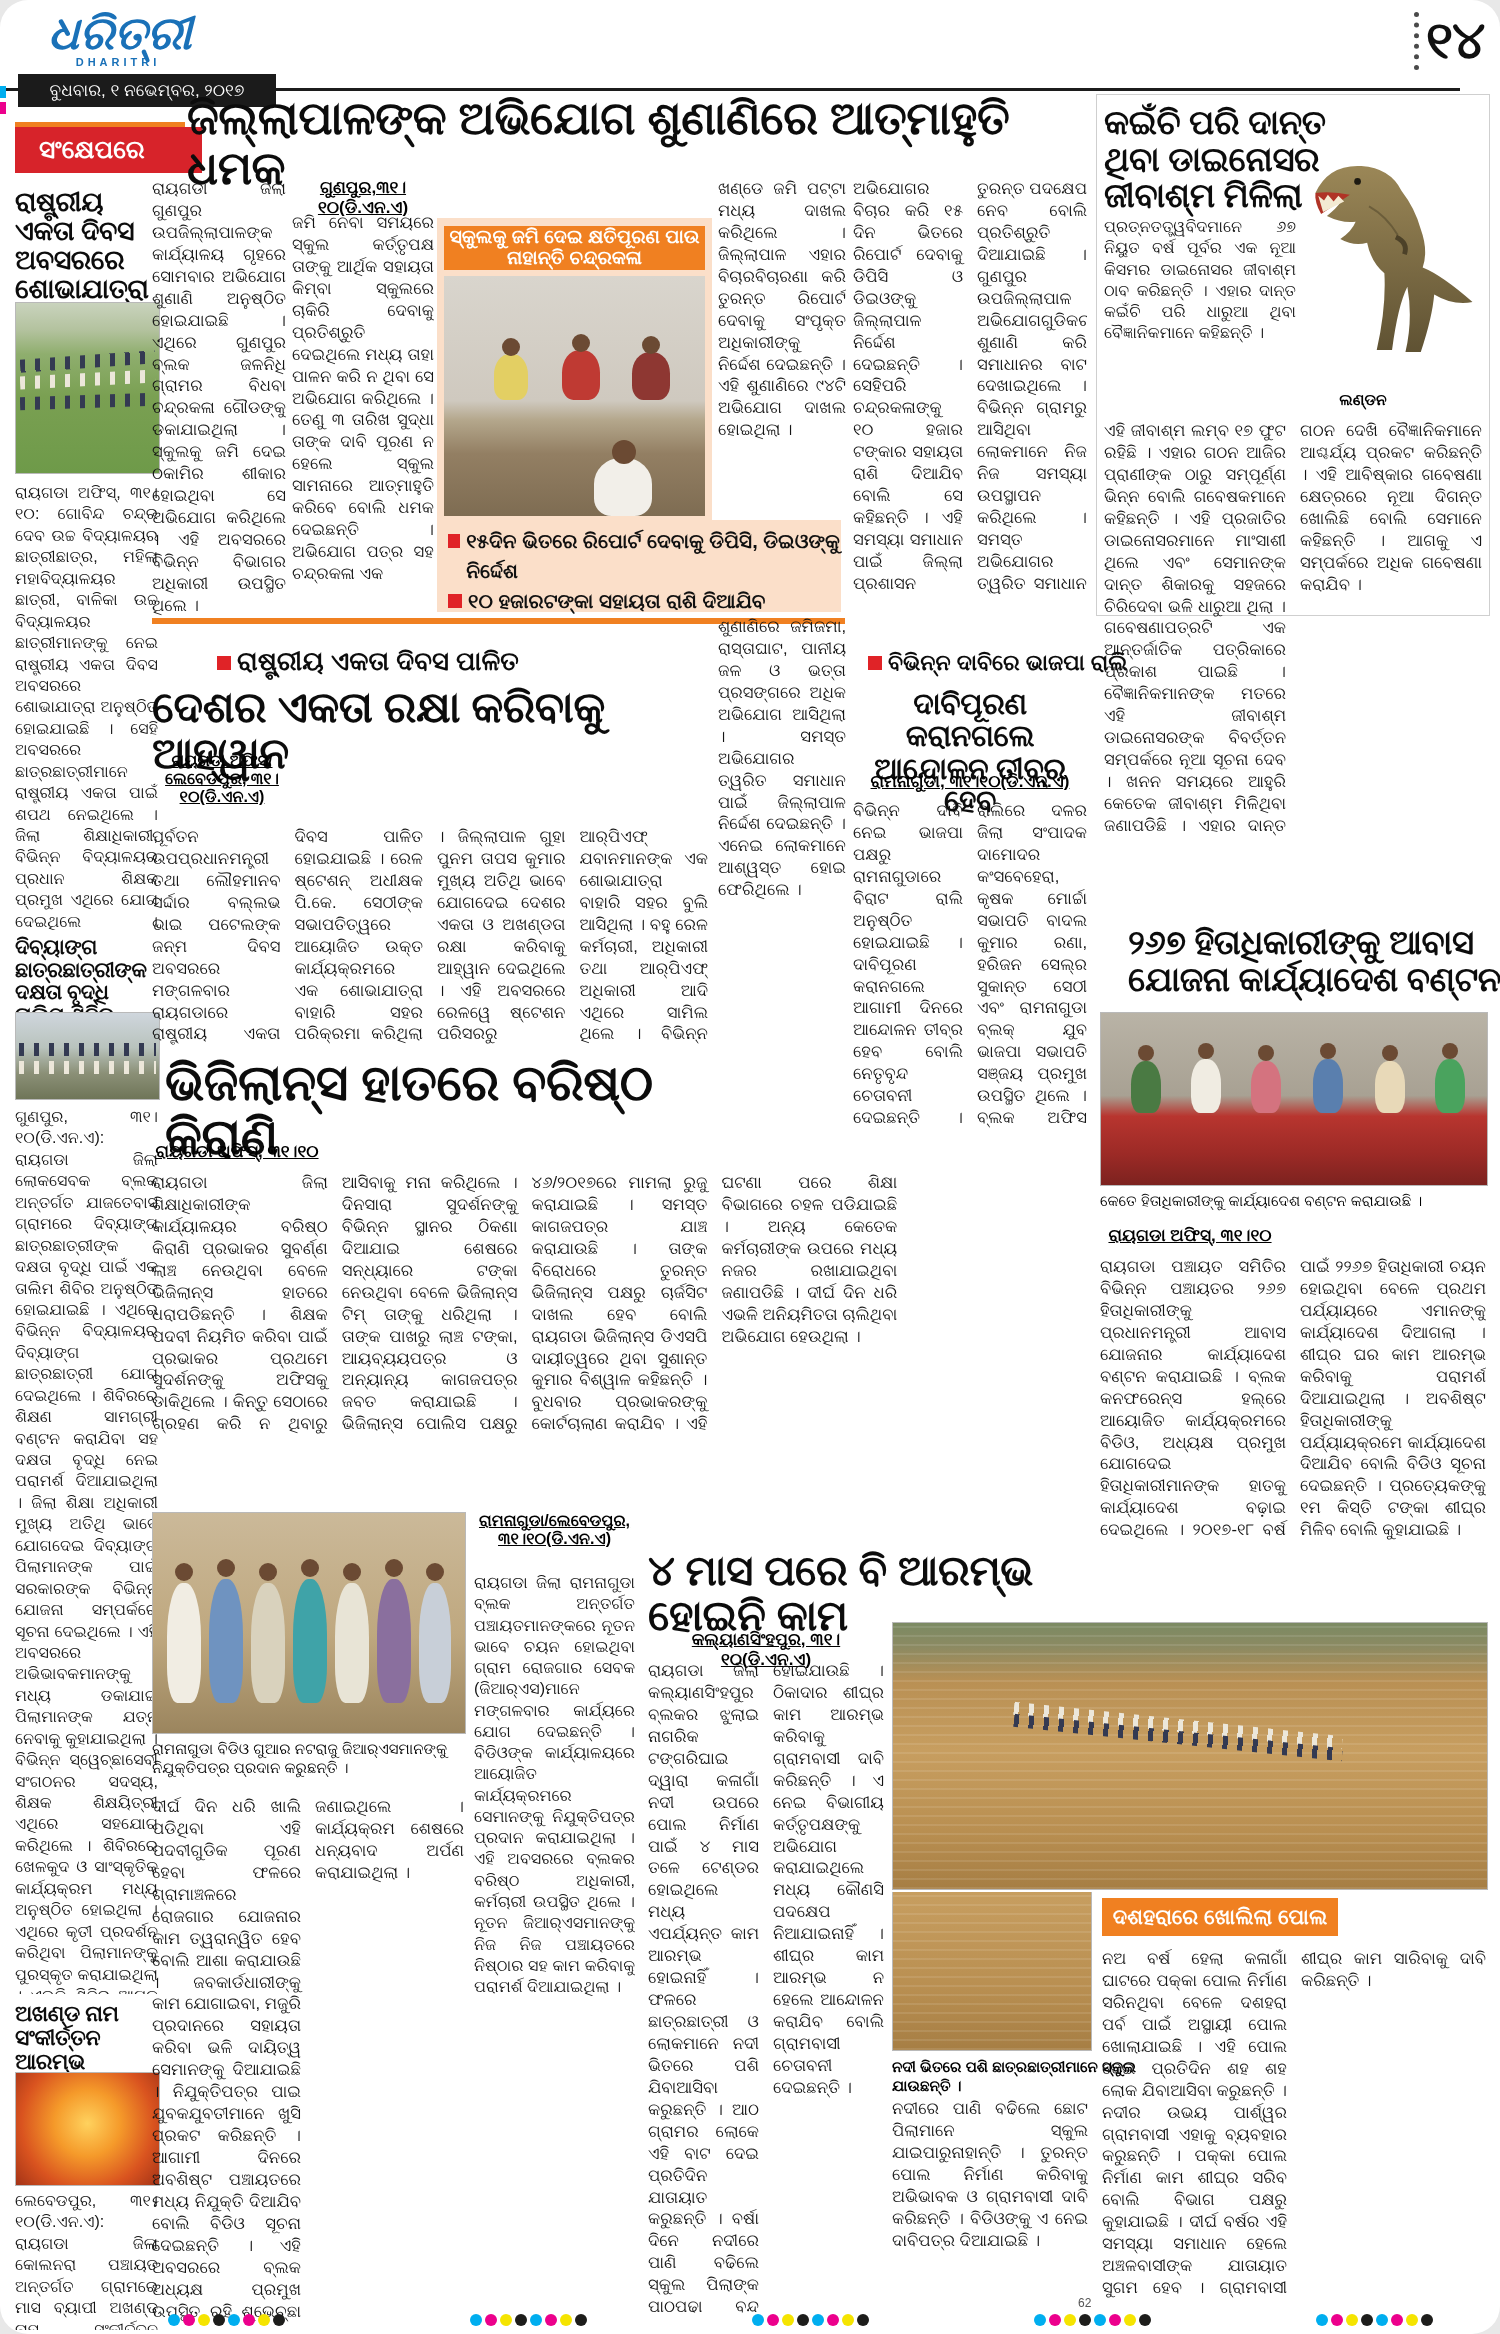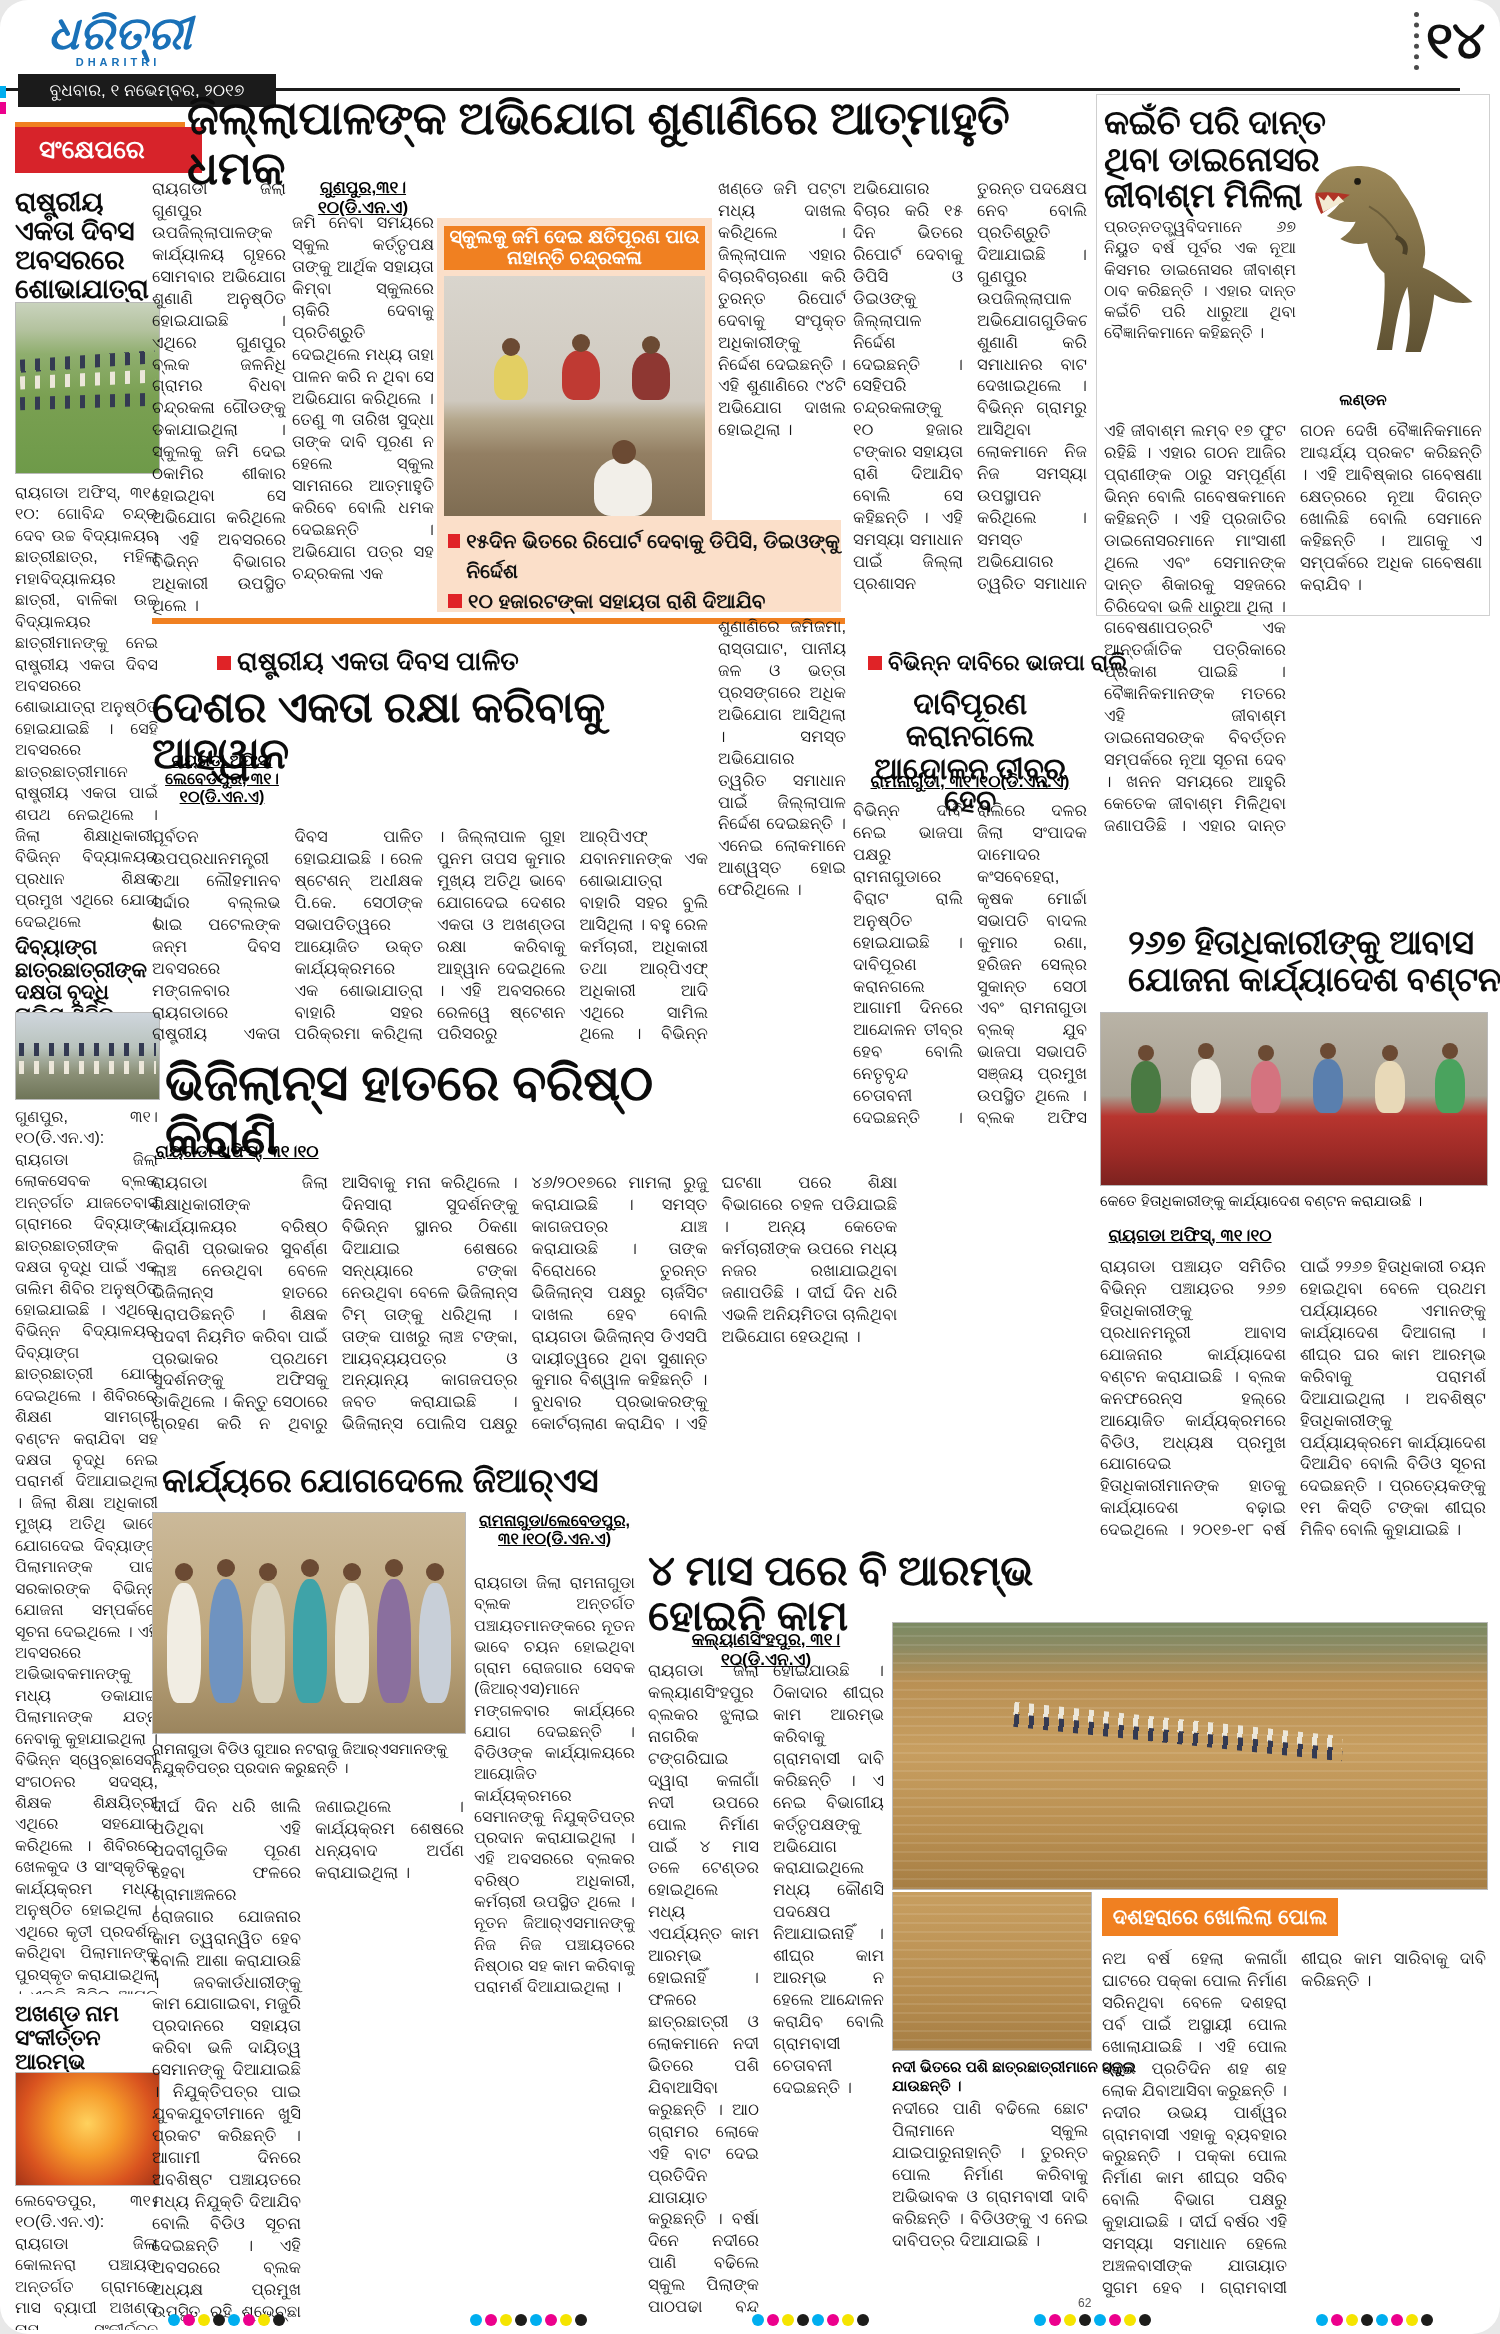--- a/index.html
+++ b/index.html
@@ -169,21 +169,20 @@
     <div class="head" style="left:341px;top:30px;width:16px;height:16px;"></div>
   </div>
   <div class="abs cap" style="left:1100px;top:1192px;width:386px;font-weight:normal;font-size:15px;">କେତେ ହିତାଧିକାରୀଙ୍କୁ କାର୍ଯ୍ୟାଦେଶ ବଣ୍ଟନ କରାଯାଉଛି ।</div>
   <div class="abs dl" style="left:1100px;top:1226px;width:180px;">ରାୟଗଡା ଅଫିସ୍, ୩୧।୧୦</div>
   <div class="abs bt" style="left:1100px;top:1256px;width:386px;height:306px;column-count:2;">ରାୟଗଡା ପଞ୍ଚାୟତ ସମିତିର ବିଭିନ୍ନ ପଞ୍ଚାୟତର ୨୬୭ ହିତାଧିକାରୀଙ୍କୁ ପ୍ରଧାନମନ୍ତ୍ରୀ ଆବାସ ଯୋଜନାର କାର୍ଯ୍ୟାଦେଶ ବଣ୍ଟନ କରାଯାଇଛି । ବ୍ଲକ କନଫରେନ୍ସ ହଲ୍‌ରେ ଆୟୋଜିତ କାର୍ଯ୍ୟକ୍ରମରେ ବିଡିଓ, ଅଧ୍ୟକ୍ଷ ପ୍ରମୁଖ ଯୋଗଦେଇ ହିତାଧିକାରୀମାନଙ୍କ ହାତକୁ କାର୍ଯ୍ୟାଦେଶ ବଢ଼ାଇ ଦେଇଥିଲେ । ୨୦୧୭-୧୮ ବର୍ଷ ପାଇଁ ୨୨୬୭ ହିତାଧିକାରୀ ଚୟନ ହୋଇଥିବା ବେଳେ ପ୍ରଥମ ପର୍ଯ୍ୟାୟରେ ଏମାନଙ୍କୁ କାର୍ଯ୍ୟାଦେଶ ଦିଆଗଲା । ଶୀଘ୍ର ଘର କାମ ଆରମ୍ଭ କରିବାକୁ ପରାମର୍ଶ ଦିଆଯାଇଥିଲା । ଅବଶିଷ୍ଟ ହିତାଧିକାରୀଙ୍କୁ ପର୍ଯ୍ୟାୟକ୍ରମେ କାର୍ଯ୍ୟାଦେଶ ଦିଆଯିବ ବୋଲି ବିଡିଓ ସୂଚନା ଦେଇଛନ୍ତି । ପ୍ରତ୍ୟେକଙ୍କୁ ୧ମ କିସ୍ତି ଟଙ୍କା ଶୀଘ୍ର ମିଳିବ ବୋଲି କୁହାଯାଇଛି ।</div>
 
   <div class="abs hl" style="left:165px;top:1056px;width:560px;font-size:50px;">ଭିଜିଲାନ୍ସ ହାତରେ ବରିଷ୍ଠ କିରାଣି</div>
   <div class="abs dl" style="left:152px;top:1142px;width:170px;">ରାୟଗଡା ଅଫିସ୍, ୩୧।୧୦</div>
   <div class="abs bt" style="left:152px;top:1172px;width:935px;height:282px;column-count:5;">ରାୟଗଡା ଜିଲା ଶିକ୍ଷାଧିକାରୀଙ୍କ କାର୍ଯ୍ୟାଳୟର ବରି‌ଷ୍ଠ କିରାଣି ପ୍ରଭାକର ସୁବର୍ଣ୍ଣ ଲାଞ୍ଚ ନେଉଥିବା ବେଳେ ଭିଜିଲାନ୍ସ ହାତରେ ଧରାପଡିଛନ୍ତି । ଶିକ୍ଷକ ପଦବୀ ନିୟମିତ କରିବା ପାଇଁ ପ୍ରଭାକର ପ୍ରଥମେ ସୁଦର୍ଶନଙ୍କୁ ଅଫିସକୁ ଡାକିଥିଲେ । କିନ୍ତୁ ସେଠାରେ ଗ୍ରହଣ କରି ନ ଥିବାରୁ ଆସିବାକୁ ମନା କରିଥିଲେ । ଦିନସାରା ସୁଦର୍ଶନଙ୍କୁ ବିଭିନ୍ନ ସ୍ଥାନର ଠିକଣା ଦିଆଯାଇ ଶେଷରେ ସନ୍ଧ୍ୟାରେ ଟଙ୍କା ନେଉଥିବା ବେଳେ ଭିଜିଲାନ୍ସ ଟିମ୍ ତାଙ୍କୁ ଧରିଥିଲା । ତାଙ୍କ ପାଖରୁ ଲାଞ୍ଚ ଟଙ୍କା, ଆୟବ୍ୟୟପତ୍ର ଓ ଅନ୍ୟାନ୍ୟ କାଗଜପତ୍ର ଜବତ କରାଯାଇଛି । ଭିଜିଲାନ୍ସ ପୋଲିସ ପକ୍ଷରୁ ୪୬/୨୦୧୭ରେ ମାମଲା ରୁଜୁ କରାଯାଇଛି । ସମସ୍ତ କାଗଜପତ୍ର ଯାଞ୍ଚ କରାଯାଉଛି । ତାଙ୍କ ବିରୋଧରେ ତୁରନ୍ତ ଭିଜିଲାନ୍ସ ପକ୍ଷରୁ ଚାର୍ଜସିଟ ଦାଖଲ ହେବ ବୋଲି ରାୟଗଡା ଭିଜିଲାନ୍ସ ଡିଏସପି ଦାୟୀତ୍ୱରେ ଥିବା ସୁଶାନ୍ତ କୁମାର ବିଶ୍ୱାଳ କହିଛନ୍ତି । ବୁଧବାର ପ୍ରଭାକରଙ୍କୁ କୋର୍ଟଚାଲାଣ କରାଯିବ । ଏହି ଘଟଣା ପରେ ଶିକ୍ଷା ବିଭାଗରେ ଚହଳ ପଡିଯାଇଛି । ଅନ୍ୟ କେତେକ କର୍ମଚାରୀଙ୍କ ଉପରେ ମଧ୍ୟ ନଜର ରଖାଯାଇଥିବା ଜଣାପଡିଛି । ଦୀର୍ଘ ଦିନ ଧରି ଏଭଳି ଅନିୟମିତତା ଚାଲିଥିବା ଅଭିଯୋଗ ହେଉଥିଲା ।</div>
 
-  <div class="abs hl" style="left:162px;top:1462px;width:480px;font-size:34px;">କାର୍ଯ୍ୟରେ ଯୋଗଦେଲେ ଜିଆର୍‌ଏସ</div>
   <div class="abs ph" style="left:152px;top:1512px;width:312px;height:220px;background:linear-gradient(180deg,#cbb999 0%,#bfa87f 55%,#9b8althoughS 100%);background:linear-gradient(180deg,#cbb999 0%,#bfa87f 55%,#9b855e 100%);">
     <div class="blob" style="left:14px;top:70px;width:34px;height:120px;background:#f1ede3;"></div>
     <div class="head" style="left:22px;top:50px;width:18px;height:18px;"></div>
     <div class="blob" style="left:56px;top:66px;width:34px;height:124px;background:#6f93c0;"></div>
     <div class="head" style="left:64px;top:46px;width:18px;height:18px;"></div>
     <div class="blob" style="left:98px;top:70px;width:34px;height:120px;background:#d9d2bd;"></div>
     <div class="head" style="left:106px;top:50px;width:18px;height:18px;"></div>
     <div class="blob" style="left:140px;top:66px;width:34px;height:124px;background:#3fa3a8;"></div>
     <div class="head" style="left:148px;top:46px;width:18px;height:18px;"></div>
     <div class="blob" style="left:182px;top:70px;width:34px;height:120px;background:#e8e4d6;"></div>

